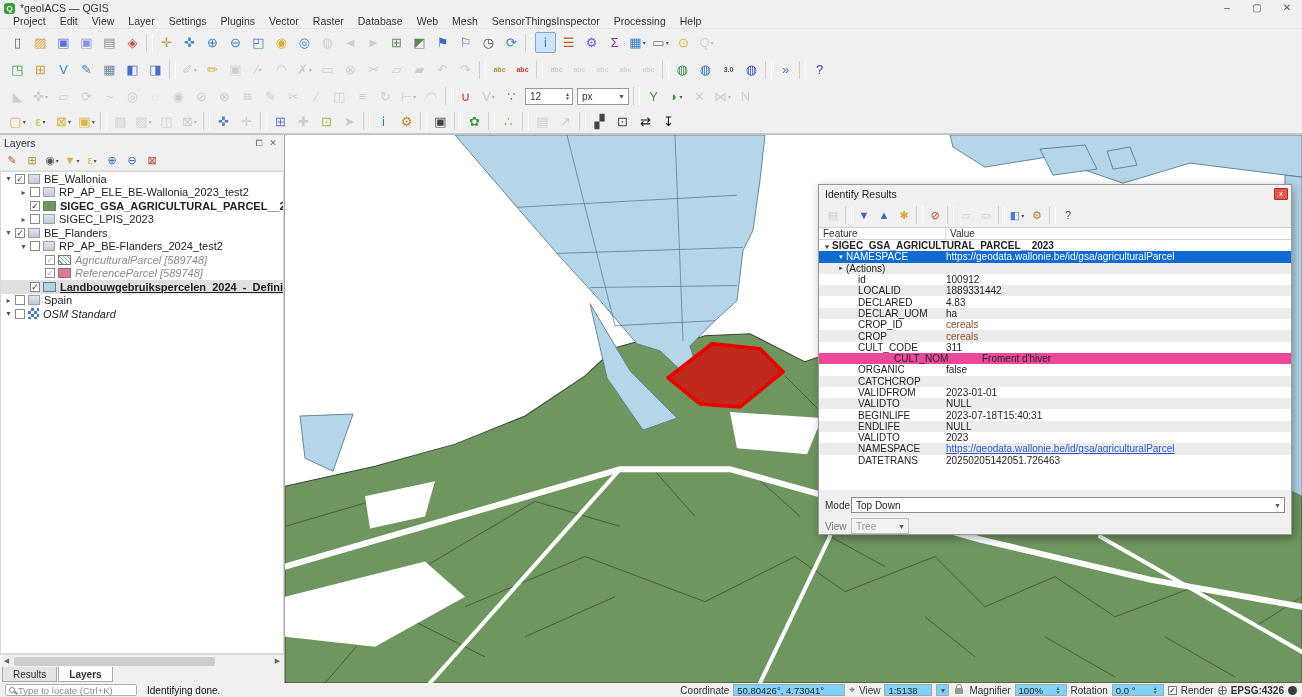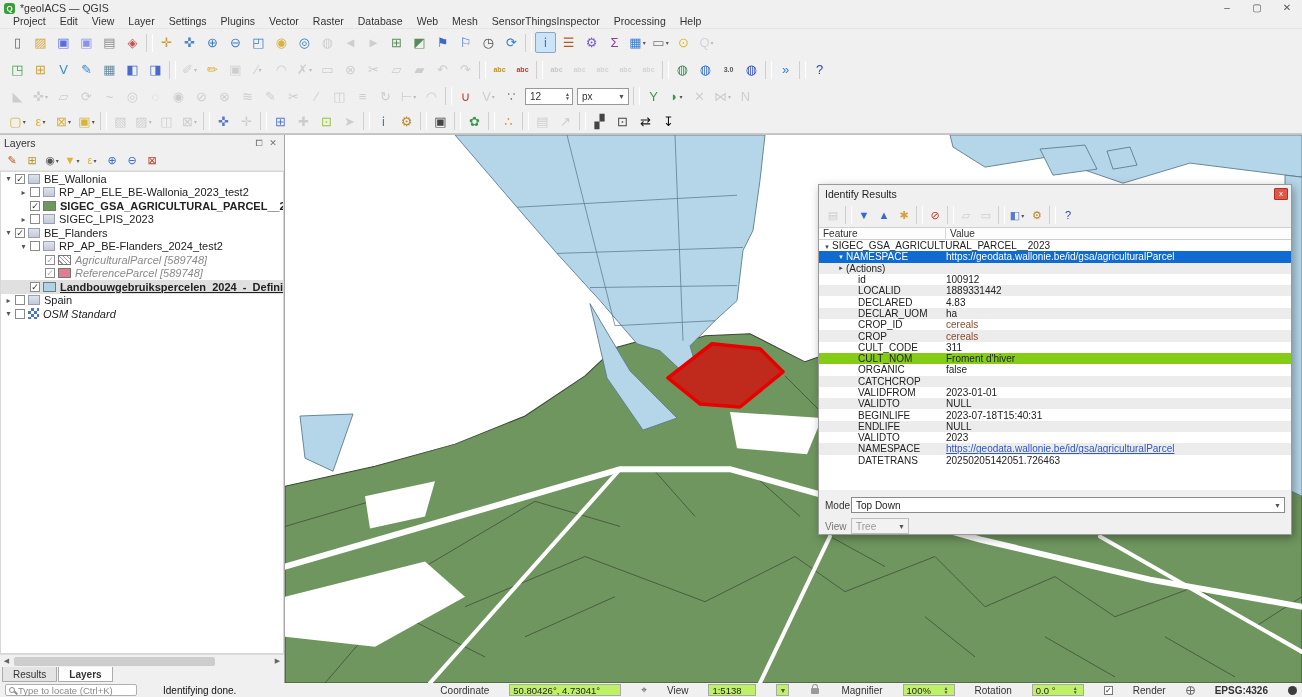--- a/index.html
+++ b/index.html
@@ -66,45 +66,45 @@
   .idtb{height:24px;display:flex;align-items:center;padding-left:4px;}
   .idtb .tbtn{width:18px;height:18px;}
   .idtb .glyph{font-size:11px;}
   .idhdr{height:13px;display:flex;background:#fdfdfd;border-top:1px solid #d0d0d0;border-bottom:1px solid #d0d0d0;font-size:10px;color:#333;}
   .idhdr .c1{width:127px;padding-left:4px;border-right:1px solid #d8d8d8;}
   .idhdr .c2{flex:1;padding-left:4px;}
   .idrows{height:250px;background:#fff;overflow:hidden;font-size:10px;}
   .idrow{height:11.3px;display:flex;align-items:center;white-space:nowrap;}
   .idrow .fcell{width:127px;flex:none;overflow:visible;display:flex;align-items:center;}
   .idrow .vcell{flex:1;overflow:hidden;}
-  .idrow.layer .fcell{width:auto;font-weight:normal;align-items:flex-end;}
+  .idrow.layer .fcell{width:auto;font-weight:bold;align-items:flex-end;}
   .idrow.selrow{background:#0f6ad1;color:#fff;}
   .iexp{width:10px;text-align:center;font-size:7px;flex:none;color:#444;}
   .selrow .iexp{color:#fff;}
   .ind1{margin-left:3px;} .ind2{margin-left:17px;} .ind3{margin-left:29px;}
   .vcell.link{color:#2f55cc;text-decoration:underline;}
   .vcell.crop{color:#8a4a2b;}
   .modebar,.viewbar{display:flex;align-items:center;font-size:10px;color:#333;padding:0 6px;}
   .modebar{margin-top:7px;}
   .viewbar{margin-top:5px;}
   .mlabel{width:26px;flex:none;}
   .cmb{height:16px;background:#fff;border:1px solid #8a8a8a;display:flex;align-items:center;padding-left:4px;font-size:10px;color:#222;}
   .cmb.grow{flex:1;}
   .cmb.small{width:58px;}
   .cmb.dis{background:#f2f2f2;color:#9a9a9a;border-color:#bdbdbd;}
   .cmb .cmbk{font-size:7px;}
   .viewbar .mlabel{color:#777;}
   
-  .statusbar{height:14px;display:flex;align-items:center;background:#f0f0f0;padding:0 5px;font-size:10px;color:#333;gap:20px;}
+  .statusbar{height:14px;display:flex;align-items:center;background:#f0f0f0;padding:0 5px;font-size:10px;color:#333;gap:4px;}
   .locate{width:132px;height:12px;border:1px solid #b0b0b0;border-radius:2px;background:#fff;display:flex;align-items:center;padding:0 3px;gap:3px;color:#8a8a8a;font-size:9.5px;}
   .magico{width:6px;height:6px;border:1.5px solid #8a8a8a;border-radius:50%;position:relative;flex:none;}
   .magico:after{content:'';position:absolute;width:4px;height:1.5px;background:#8a8a8a;transform:rotate(45deg);right:-3.5px;bottom:-1.5px;}
   .stmsg{margin-left:6px;color:#111;}
   .stspacer{flex:1;}
-  .stfield{height:12px;background:#bef264;border:1px solid #a8a8a8;display:flex;align-items:center;padding:0 3px;font-size:9.5px;color:#222;}
+  .stfield{height:12px;background:#7dd3fc;border:1px solid #a8a8a8;display:flex;align-items:center;padding:0 3px;font-size:9.5px;color:#222;}
   .coord{width:112px;}
   .scale{width:48px;}
   .spin2{width:52px;}
   .stlabel{color:#333;}
   .lockico{width:8px;height:6px;background:#9a9a9a;border-radius:1px;position:relative;margin:2px 2px 0;}
   .lockico:before{content:'';position:absolute;top:-4px;left:1px;width:4px;height:4px;border:1.5px solid #9a9a9a;border-bottom:none;border-radius:3px 3px 0 0;}
   .stchk{width:9px;height:9px;border:1px solid #777;background:#fff;font-size:8px;line-height:8px;text-align:center;color:#222;}
   .globeico{width:9px;height:9px;border:1px solid #6a6a6a;border-radius:50%;background:linear-gradient(transparent 42%,#6a6a6a 42% 56%,transparent 56%),linear-gradient(90deg,transparent 42%,#6a6a6a 42% 56%,transparent 56%);}
   .msgico{width:9px;height:9px;border-radius:50%;background:#3c3c3c;}
   .epsg{font-weight:bold;}
@@ -837,21 +837,21 @@
               </div>
               <div class="vcell crop">cereals</div>
             </div>
             <div class="idrow " style="background: rgb(255, 255, 255);">
               <div class="fcell">
                 <span class="iexp ind3"></span>
                 <span>CULT_CODE</span>
               </div>
               <div class="vcell">311</div>
             </div>
-            <div class="idrow " style="background: #84cc16;">
+            <div class="idrow " style="background: #ec4899; padding-left: 36px;">
               <div class="fcell">
                 <span class="iexp ind3"></span>
                 <span>CULT_NOM</span>
               </div>
               <div class="vcell">Froment d'hiver</div>
             </div>
             <div class="idrow " style="background: rgb(255, 255, 255);">
               <div class="fcell">
                 <span class="iexp ind3"></span>
                 <span>ORGANIC</span>

